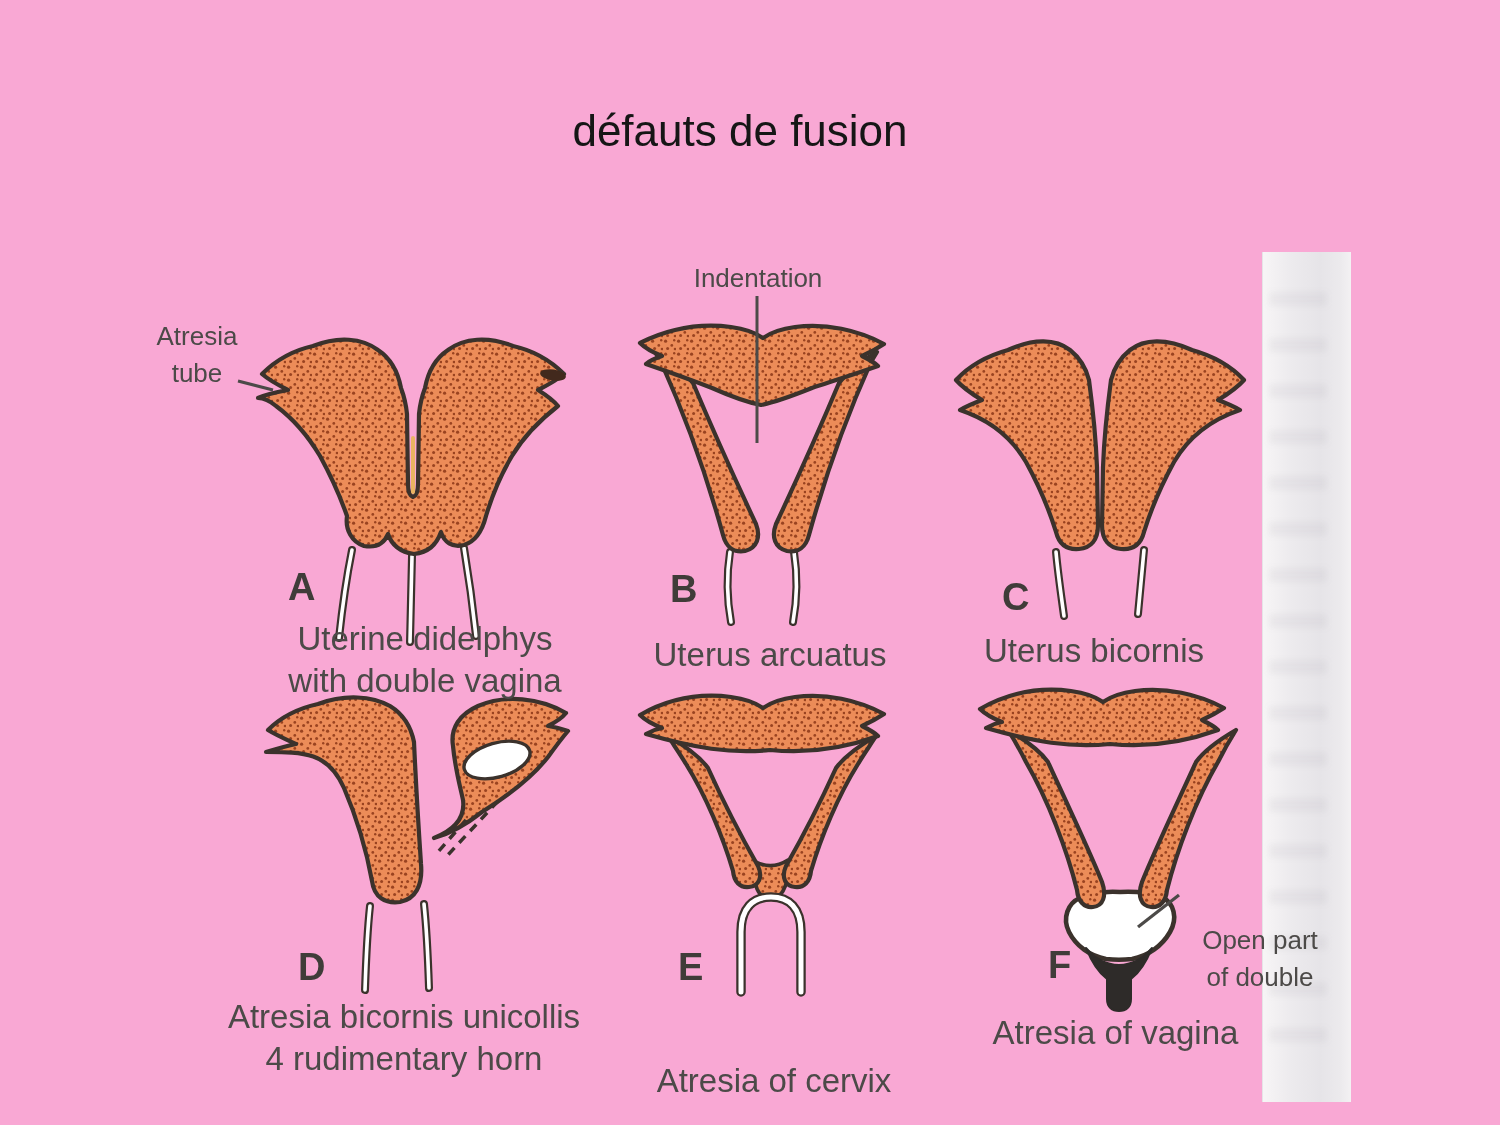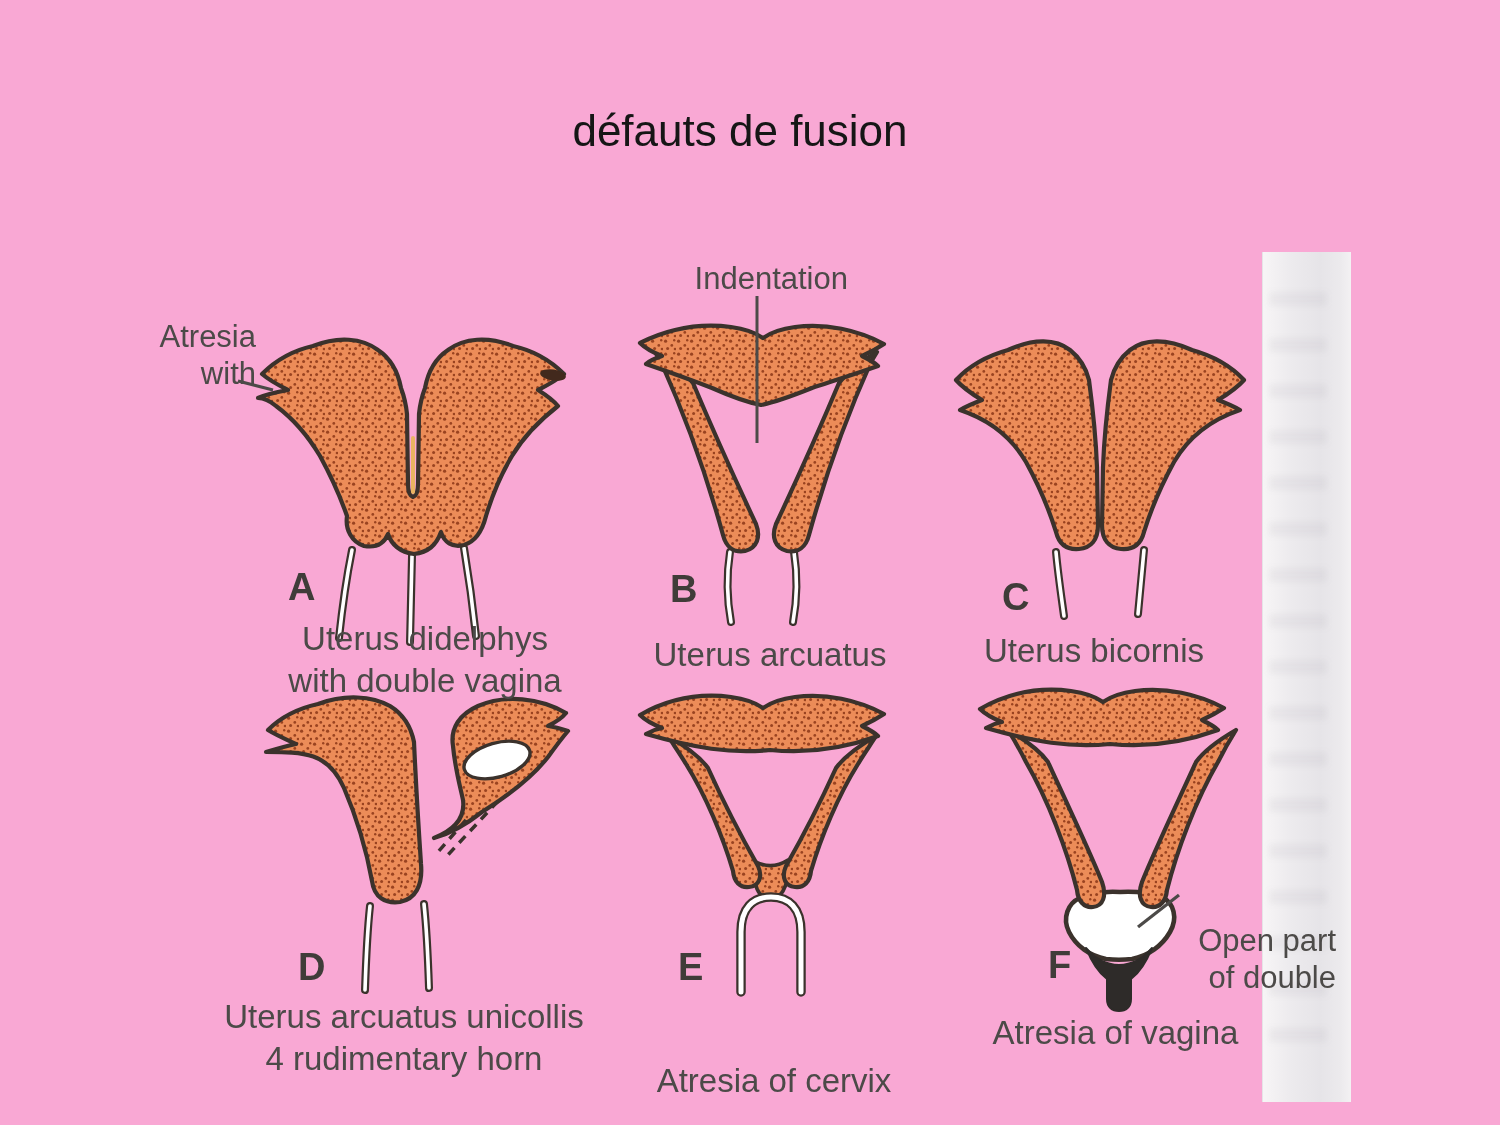--- a/index.html
+++ b/index.html
@@ -33,21 +33,21 @@
       rgba(150,145,155,0.14) 0px, rgba(150,145,155,0.14) 14px,
       rgba(150,145,155,0.00) 14px, rgba(150,145,155,0.00) 46px);
     filter:blur(3px);
     opacity:0.7;
   }
   #figure-svg{left:0;top:0;z-index:2;}
   .label{
     color:#4c4a48;
     z-index:3;
   }
-  .ann{font-size:31px;line-height:37px;text-align:right;}
+  .ann{font-size:26px;line-height:37px;text-align:center;}
   .cap{font-size:33px;line-height:42px;text-align:center;white-space:nowrap;}
   .letter{font-size:38px;font-weight:700;color:#403c39;}
 </style>
 </head>
 <body>
 
 <div id="slide">
 
   <div id="title" class="abs">défauts de fusion</div>
 
@@ -294,49 +294,49 @@
            L 1107 979
            C 1100 974 1092 963 1086 948 Z" fill="#2E2B29" stroke="#2E2B29" stroke-width="2" stroke-linejoin="round"></path>
       <path d="M 1179 895 L 1138 927" stroke="#4c4a48" stroke-width="3.2" fill="none"></path>
     </g>
 
     <path d="M 238 381 L 273 390" stroke="#4c4a48" stroke-width="3.2" fill="none"></path>
   </svg>
 
   <div class="abs label ann" style="left:138px;top:318px;width:118px;">
     <div>Atresia</div>
-    <div>with</div>
+    <div>tube</div>
   </div>
 
   <div class="abs label ann" style="left:668px;top:260px;width:180px;">Indentation</div>
 
   <div class="abs label ann" style="left:1184px;top:882px;width:152px;margin-top:40px;">
     <div>Open part</div>
     <div>of double</div>
   </div>
 
   <div class="abs label letter" style="left:288px;top:566px;">A</div>
   <div class="abs label letter" style="left:670px;top:568px;">B</div>
   <div class="abs label letter" style="left:1002px;top:576px;">C</div>
   <div class="abs label letter" style="left:298px;top:946px;">D</div>
   <div class="abs label letter" style="left:678px;top:946px;">E</div>
   <div class="abs label letter" style="left:1048px;top:944px;">F</div>
 
   <div class="abs label cap" style="left:245px;top:618px;width:360px;">
-    <div>Uterus didelphys</div>
+    <div>Uterine didelphys</div>
     <div>with double vagina</div>
   </div>
   <div class="abs label cap" style="left:630px;top:634px;width:280px;">
     <div>Uterus arcuatus</div>
   </div>
   <div class="abs label cap" style="left:954px;top:630px;width:280px;">
     <div>Uterus bicornis</div>
   </div>
   <div class="abs label cap" style="left:214px;top:996px;width:380px;">
-    <div>Uterus arcuatus unicollis</div>
+    <div>Atresia bicornis unicollis</div>
     <div>4 rudimentary horn</div>
   </div>
   <div class="abs label cap" style="left:634px;top:1016px;width:280px;margin-top:44px;">
     <div>Atresia of cervix</div>
   </div>
   <div class="abs label cap" style="left:973px;top:1012px;width:285px;">
     <div>Atresia of vagina</div>
   </div>
 
 </div>

